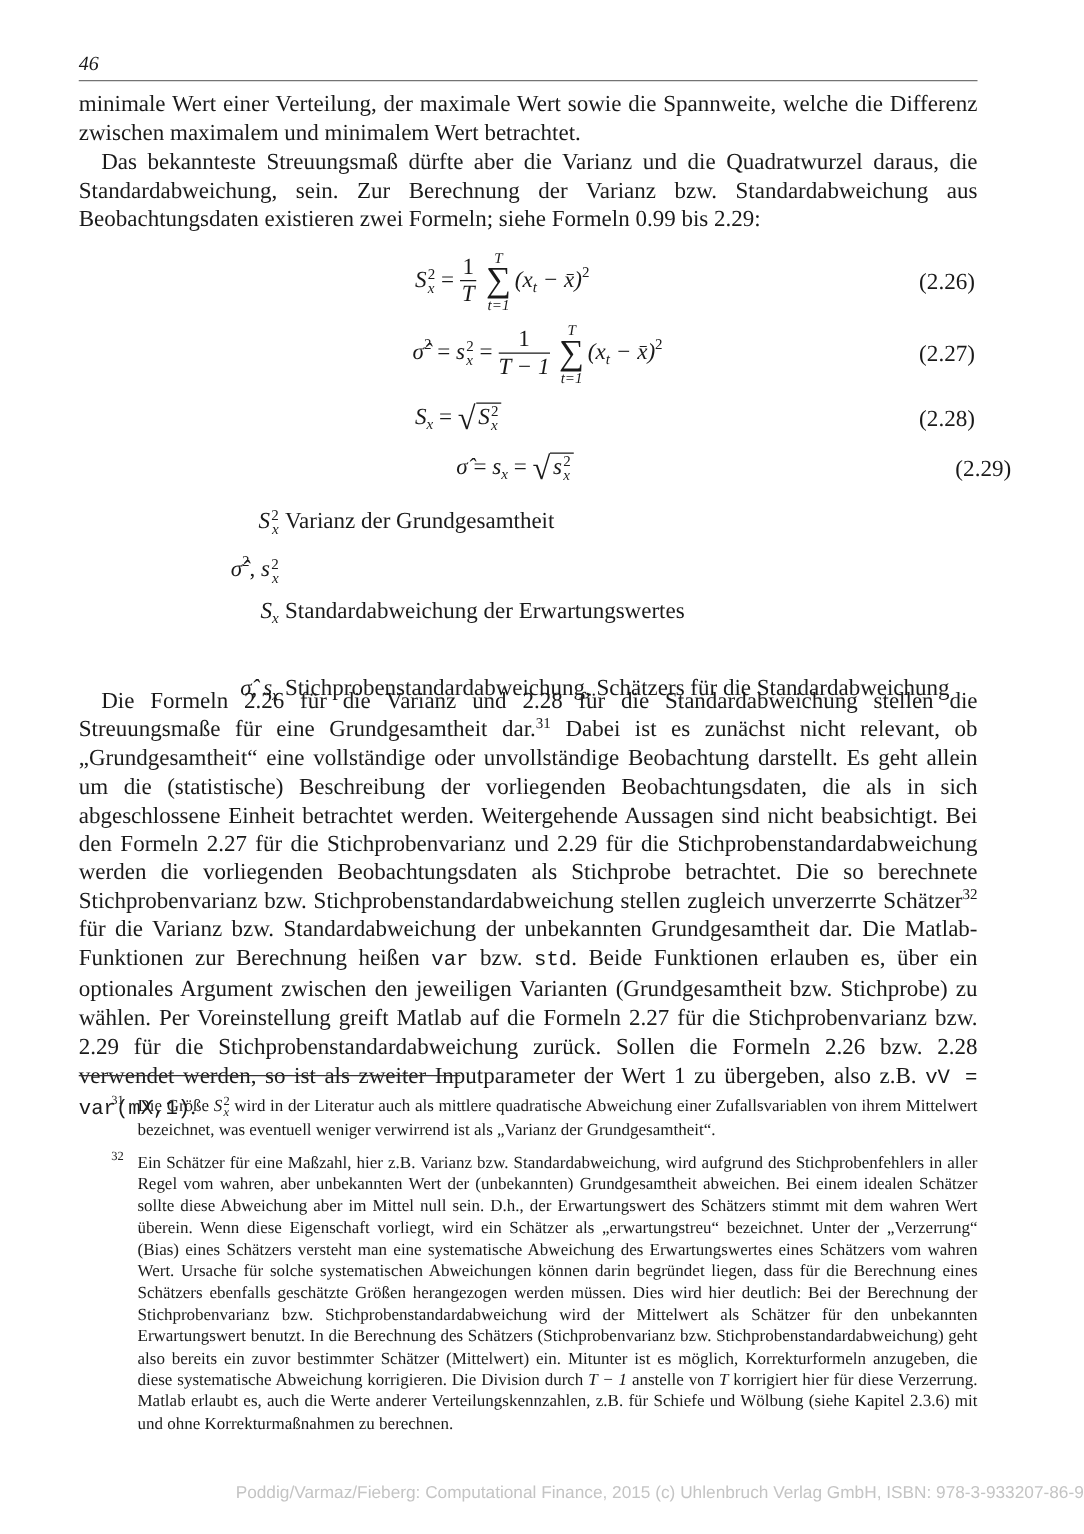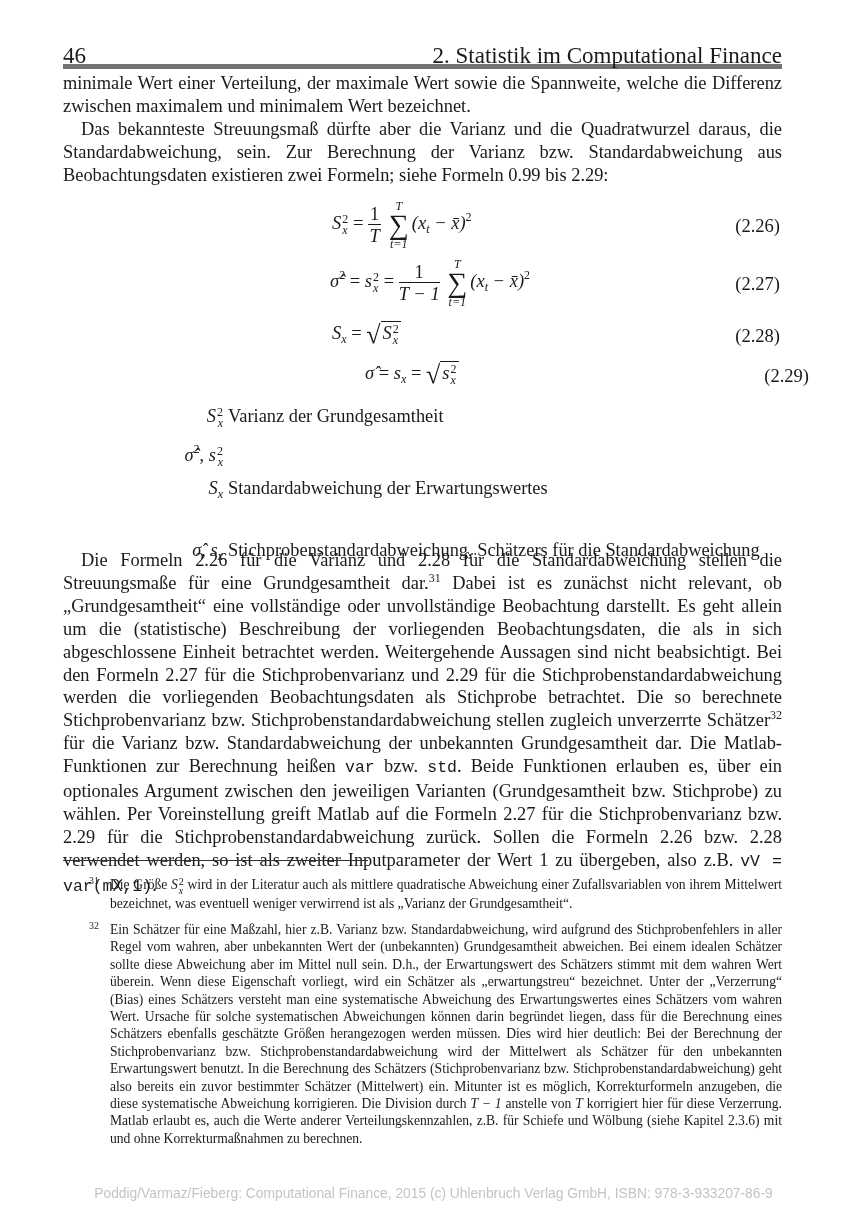--- a/index.html
+++ b/index.html
@@ -1,19 +1,19 @@
 <!DOCTYPE html>
 <html><head>
   <meta charset="utf-8">
   <style>
     html, body { margin: 0; padding: 0; background: #ffffff; }
     body { width: 867px; height: 1227px; position: relative; overflow: hidden;
            font-family: "Liberation Serif", serif; color: #1a1a1a; }
     .page-header { position: absolute; left: 63px; top: 40px; width: 719px; height: 24px;
-                   border-bottom: 5px solid #737373; font-size: 23px; }
+                   border-bottom: 1px solid #737373; font-size: 16px; font-style: italic; }
     .page-header .num { position: absolute; left: 0; top: 3px; }
     .page-header .chap { position: absolute; right: 0; top: 3px; }
     .text { position: absolute; left: 63px; width: 719px; font-size: 18.4px; line-height: 22.9px;
             text-align: justify; }
     .p { margin: 0; }
     .indent { text-indent: 18px; }
     .mono { font-family: "Liberation Mono", monospace; font-size: 16.5px; }
     sup.fn { font-size: 12px; vertical-align: 7px; line-height: 0; }
     .math { font-style: italic; }
     .eq { position: absolute; left: 0; width: 867px; font-size: 18.5px; }
@@ -34,33 +34,32 @@
     .ss { display: inline-block; vertical-align: middle; line-height: 11px; font-size: 12px; margin-left: 1px; }
     .ss span { display: block; }
     .ss .i { font-style: italic; }
     .legend { position: absolute; left: 0; width: 867px; font-size: 18.4px; }
     .legend .sym { position: absolute; right: 644px; text-align: right; white-space: nowrap; }
     .legend .desc { position: absolute; left: 228px; white-space: nowrap; }
     .rule { position: absolute; left: 63px; top: 860px; width: 305px; height: 1px; background: #333; }
     .fn-block { position: absolute; left: 63px; width: 719px; font-size: 13.6px; line-height: 17.4px; text-align: justify; }
     .fn-block .mark { position: absolute; left: 26px; top: -4px; font-size: 10px; }
     .fn-block .ftext { margin-left: 47px; }
-    .footer { position: absolute; left: 0; width: 867px; top: 1186px; text-align: center;
+    .footer { position: absolute; left: 0; width: 867px; top: 1186px; text-align: right;
               font-family: "Liberation Sans", sans-serif; font-size: 13.8px; color: #c4c4c4; }
   </style>
 </head>
 <body>
 
 <div class="page-header">
   <span class="num">46</span>
-  <span class="chap">2.  Statistik im Computational Finance</span>
 </div>
 
 <div class="text" style="top:72px;">
-  <p class="p">minimale Wert einer Verteilung, der maximale Wert sowie die Spannweite, welche die Differenz zwischen maximalem und minimalem Wert bezeichnet.</p>
+  <p class="p">minimale Wert einer Verteilung, der maximale Wert sowie die Spannweite, welche die Differenz zwischen maximalem und minimalem Wert betrachtet.</p>
   <p class="p indent">Das bekannteste Streuungsmaß dürfte aber die Varianz und die Quadratwurzel daraus, die Standardabweichung, sein. Zur Berechnung der Varianz bzw. Standardabweichung aus Beobachtungsdaten existieren zwei Formeln; siehe Formeln 0.99 bis 2.29:</p>
 </div>
 
 <div class="eq" style="top:200px; height:58px;">
   <div class="body" style="left:332px; top:0;">
     <span class="math">S</span><span class="ss"><span>2</span><span class="i">x</span></span>
     <span>=</span>
     <span class="frac"><span class="n">1</span><span class="d">T</span></span>
     <span class="sum"><span class="top">T</span><span class="sig">∑</span><span class="bot math">t=1</span></span><span class="math">(x</span><span class="sub">t</span><span class="math"> − x̄)</span><span class="supx">2</span>
   </div>

